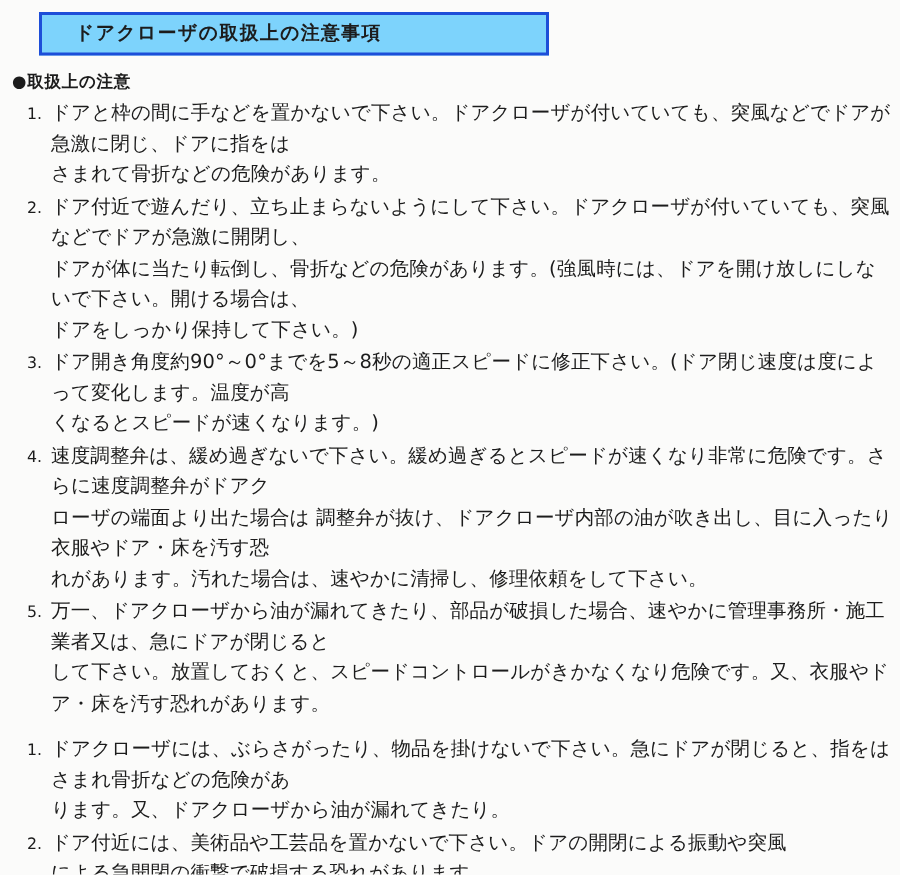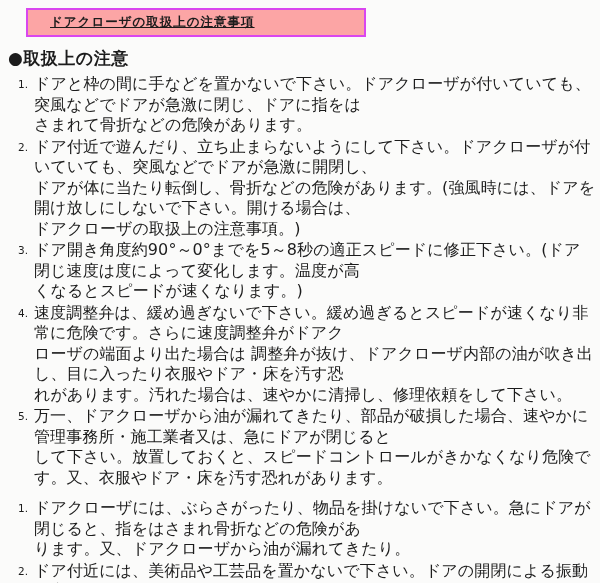--- a/index.html
+++ b/index.html
@@ -14,56 +14,55 @@
     font-family: "DejaVu Sans", sans-serif;
     overflow: hidden;
   }
   .page {
     padding: 6px 4px 0 8px;
     box-sizing: border-box;
     width: 600px;
     height: 583px;
   }
   .title-box {
-    border: 2px solid #d946ef;
+    border: 2px solid #1d4ed8;
     width: 340px;
     margin-left: 18px;
     margin-top: 2px;
     padding: 4px 6px 4px 22px;
     box-sizing: border-box;
     font-size: 12.5px;
     font-weight: bold;
     letter-spacing: 1px;
-    background: #fca5a5;
-    text-decoration: underline;
+    background: #7dd3fc;
   }
   .section {
     margin-top: 10px;
   }
   .section-heading {
-    font-size: 17px;
+    font-size: 11px;
     font-weight: 600;
     margin: 6px 0 4px 0;
     letter-spacing: 0.5px;
   }
   .item {
     display: flex;
     align-items: flex-start;
     margin: 0 0 1px 10px;
   }
   .item-num {
     flex: none;
     width: 16px;
     font-size: 10.5px;
     line-height: 20.5px;
     letter-spacing: 0;
   }
   .item-text {
     flex: 1;
-    font-size: 16px;
+    font-size: 13px;
     line-height: 20.5px;
     letter-spacing: 0.1px;
     white-space: pre-line;
   }
 </style>
 </head>
 <body>
 
 <div class="page">
 
@@ -74,21 +73,21 @@
 
     <div class="item">
       <span class="item-num">1.</span>
       <span class="item-text">ドアと枠の間に手などを置かないで下さい。ドアクローザが付いていても、突風などでドアが急激に閉じ、ドアに指をは
 さまれて骨折などの危険があります。</span>
     </div>
     <div class="item">
       <span class="item-num">2.</span>
       <span class="item-text">ドア付近で遊んだり、立ち止まらないようにして下さい。ドアクローザが付いていても、突風などでドアが急激に開閉し、
 ドアが体に当たり転倒し、骨折などの危険があります。(強風時には、ドアを開け放しにしないで下さい。開ける場合は、
-ドアクローザの取扱上の注意事項。)</span>
+ドアをしっかり保持して下さい。)</span>
     </div>
     <div class="item">
       <span class="item-num">3.</span>
       <span class="item-text">ドア開き角度約90°～0°までを5～8秒の適正スピードに修正下さい。(ドア閉じ速度は度によって変化します。温度が高
 くなるとスピードが速くなります。)</span>
     </div>
     <div class="item">
       <span class="item-num">4.</span>
       <span class="item-text">速度調整弁は、緩め過ぎないで下さい。緩め過ぎるとスピードが速くなり非常に危険です。さらに速度調整弁がドアク
 ローザの端面より出た場合は 調整弁が抜け、ドアクローザ内部の油が吹き出し、目に入ったり衣服やドア・床を汚す恐

